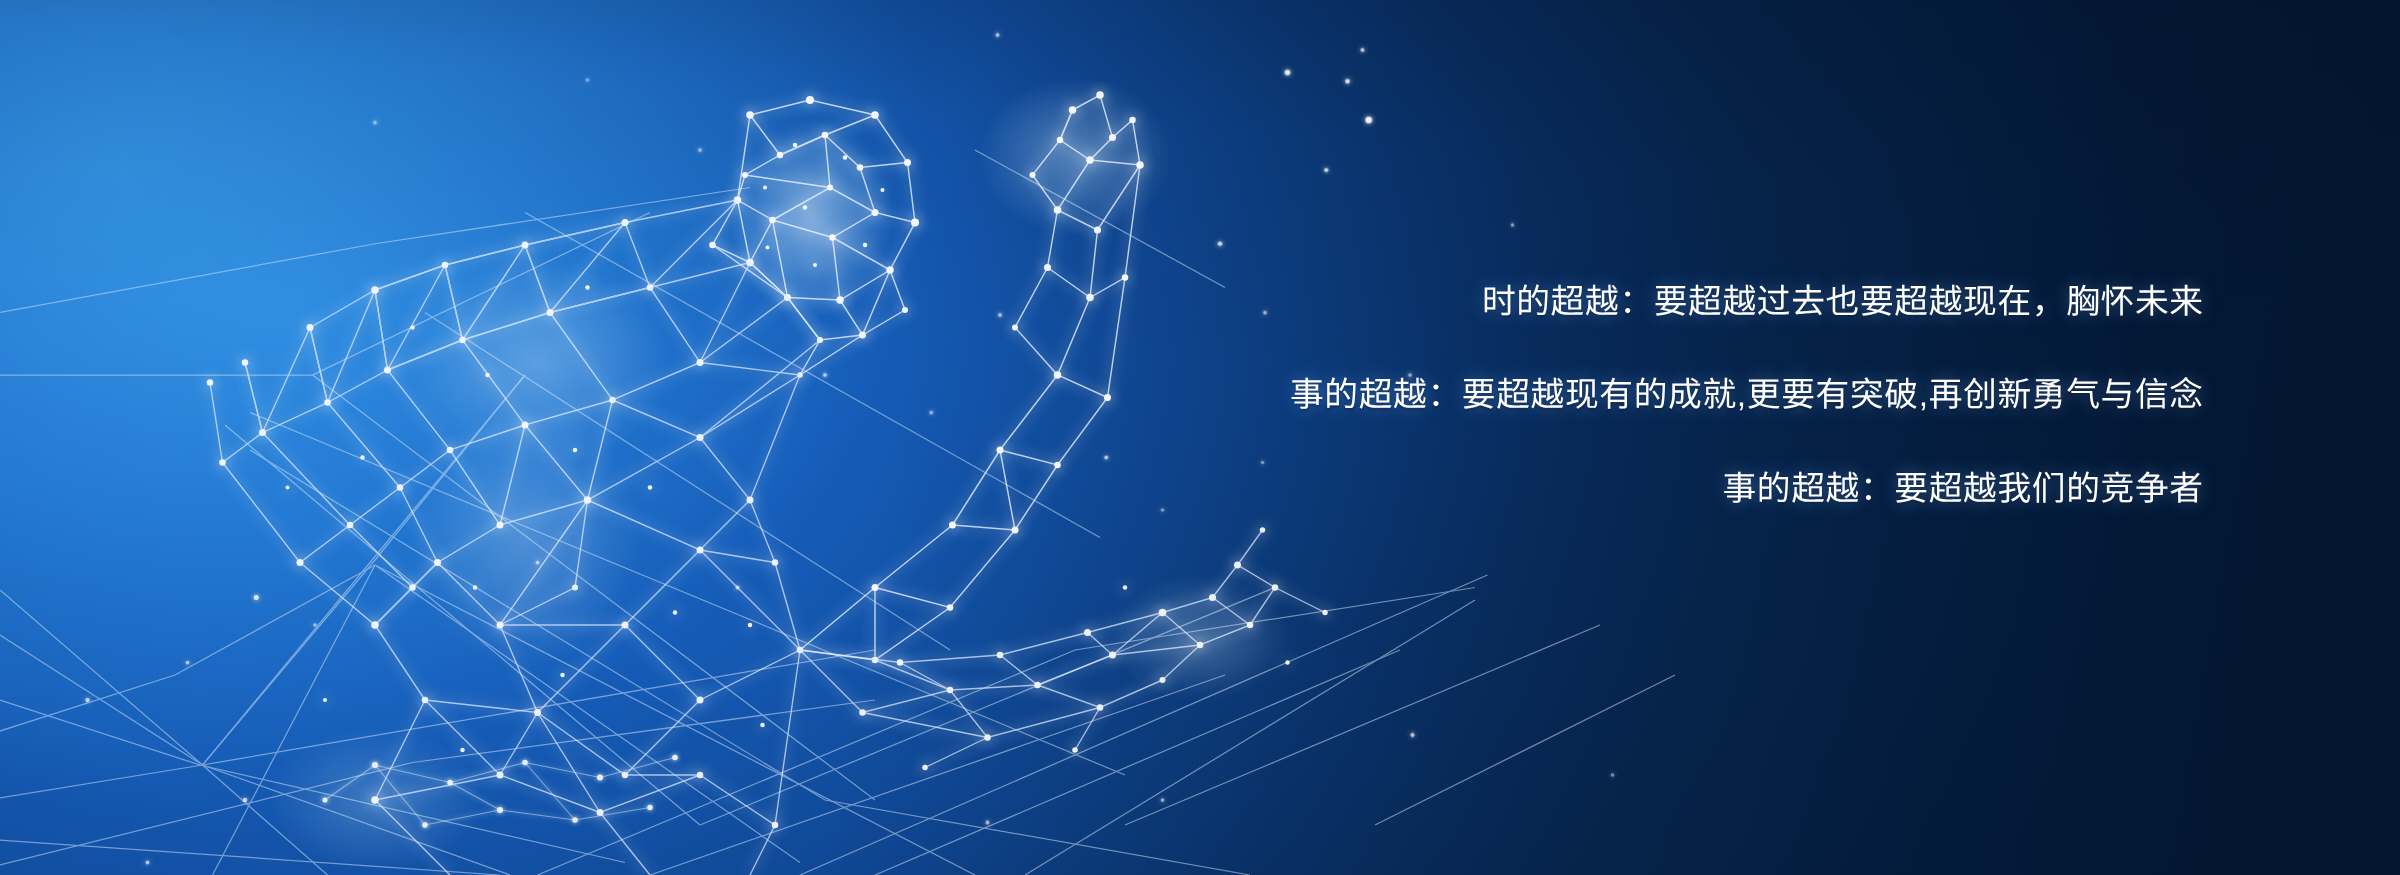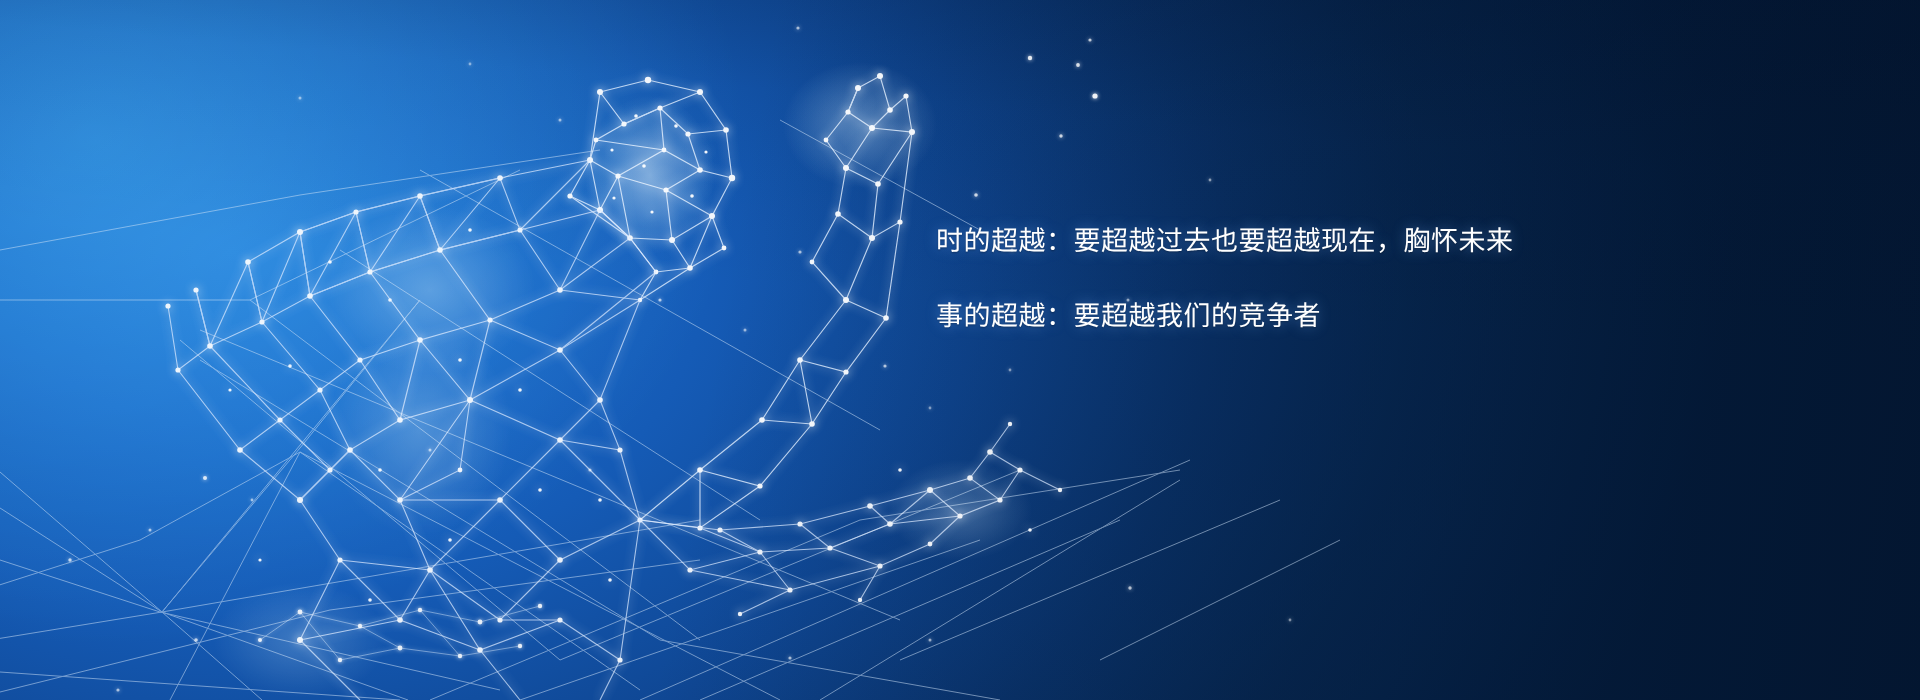--- a/index.html
+++ b/index.html
@@ -78,23 +78,24 @@
       radial-gradient(ellipse 150px 120px at 430px 290px, rgba(215,235,255,0.30) 0%, rgba(200,228,255,0) 70%),
       radial-gradient(ellipse 130px 150px at 420px 430px, rgba(215,235,255,0.26) 0%, rgba(200,228,255,0) 70%),
       radial-gradient(ellipse 110px 90px at 860px 125px, rgba(215,235,255,0.34) 0%, rgba(200,228,255,0) 70%),
       radial-gradient(ellipse 100px 70px at 960px 510px, rgba(215,235,255,0.26) 0%, rgba(200,228,255,0) 72%),
       radial-gradient(ellipse 120px 80px at 300px 640px, rgba(205,230,255,0.22) 0%, rgba(200,228,255,0) 72%);
     mix-blend-mode: screen;
   }
   
   .text-block {
     position: absolute;
-    left: 936px;
+    left: 863px;
     top: 228px;
     width: 900px;
+    text-align: right;
   }
   .tagline {
     color: #ffffff;
     font-size: 27px;
     line-height: 1;
     letter-spacing: 0.5px;
     white-space: nowrap;
     margin: 0 0 48px 0;
     text-shadow: 0 0 14px rgba(120,180,255,0.45), 0 1px 2px rgba(0,0,0,0.35);
   }
@@ -487,16 +488,17 @@
       <circle cx="118" cy="690" r="1.6" opacity="0.6"></circle>
       <circle cx="560" cy="120" r="1.5" opacity="0.55"></circle>
       <circle cx="470" cy="64" r="1.4" opacity="0.45"></circle>
     </g>
   </svg>
 
   <div class="glow-figure"></div>
 
   <div class="text-block">
     <p class="tagline">时的超越：要超越过去也要超越现在，胸怀未来</p>
+    <p class="tagline">事的超越：要超越现有的成就,更要有突破,再创新勇气与信念</p>
     <p class="tagline">事的超越：要超越我们的竞争者</p>
   </div>
 
 </div>
 
 </body></html>

